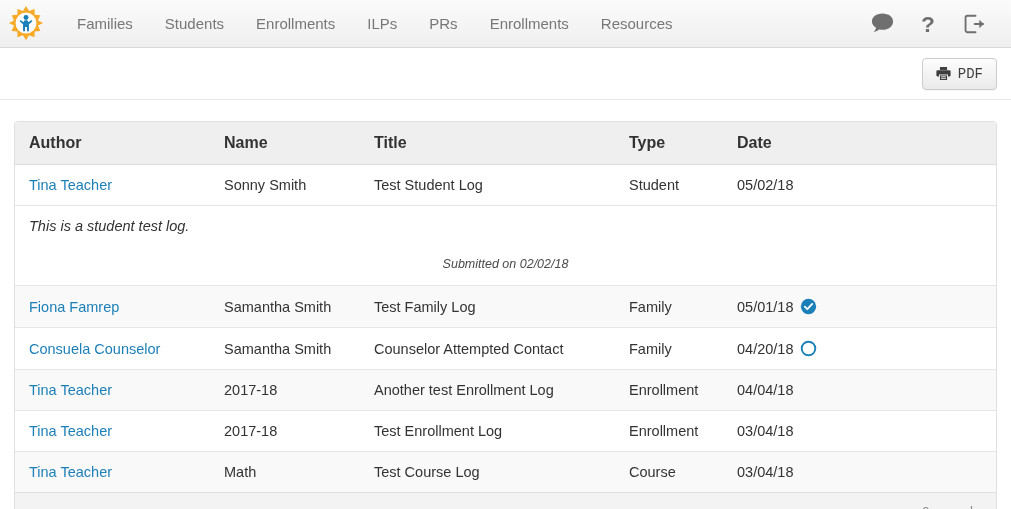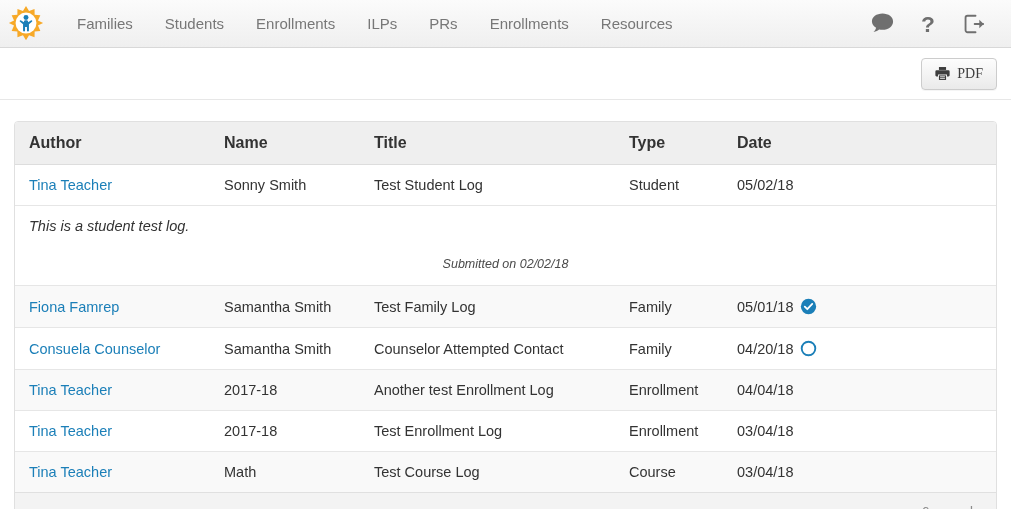--- a/index.html
+++ b/index.html
@@ -88,21 +88,21 @@
     display: inline-flex;
     align-items: center;
     gap: 7px;
     font-size: 14px;
     color: #3d3d3d;
     background: linear-gradient(to bottom, #fdfdfd 0%, #eaeaea 100%);
     border: 1px solid #cccccc;
     border-radius: 4px;
     padding: 7px 13px;
     cursor: pointer;
-    font-family: Liberation Serif, serif;
+    font-family: Liberation Mono, monospace;
     box-shadow: 0 1px 0 rgba(0,0,0,0.04);
   }
 
   
   .panel {
     margin: 21px 14px 0 14px;
     border: 1px solid #e0e0e0;
     border-radius: 4px;
     overflow: hidden;
     background: #ffffff;

